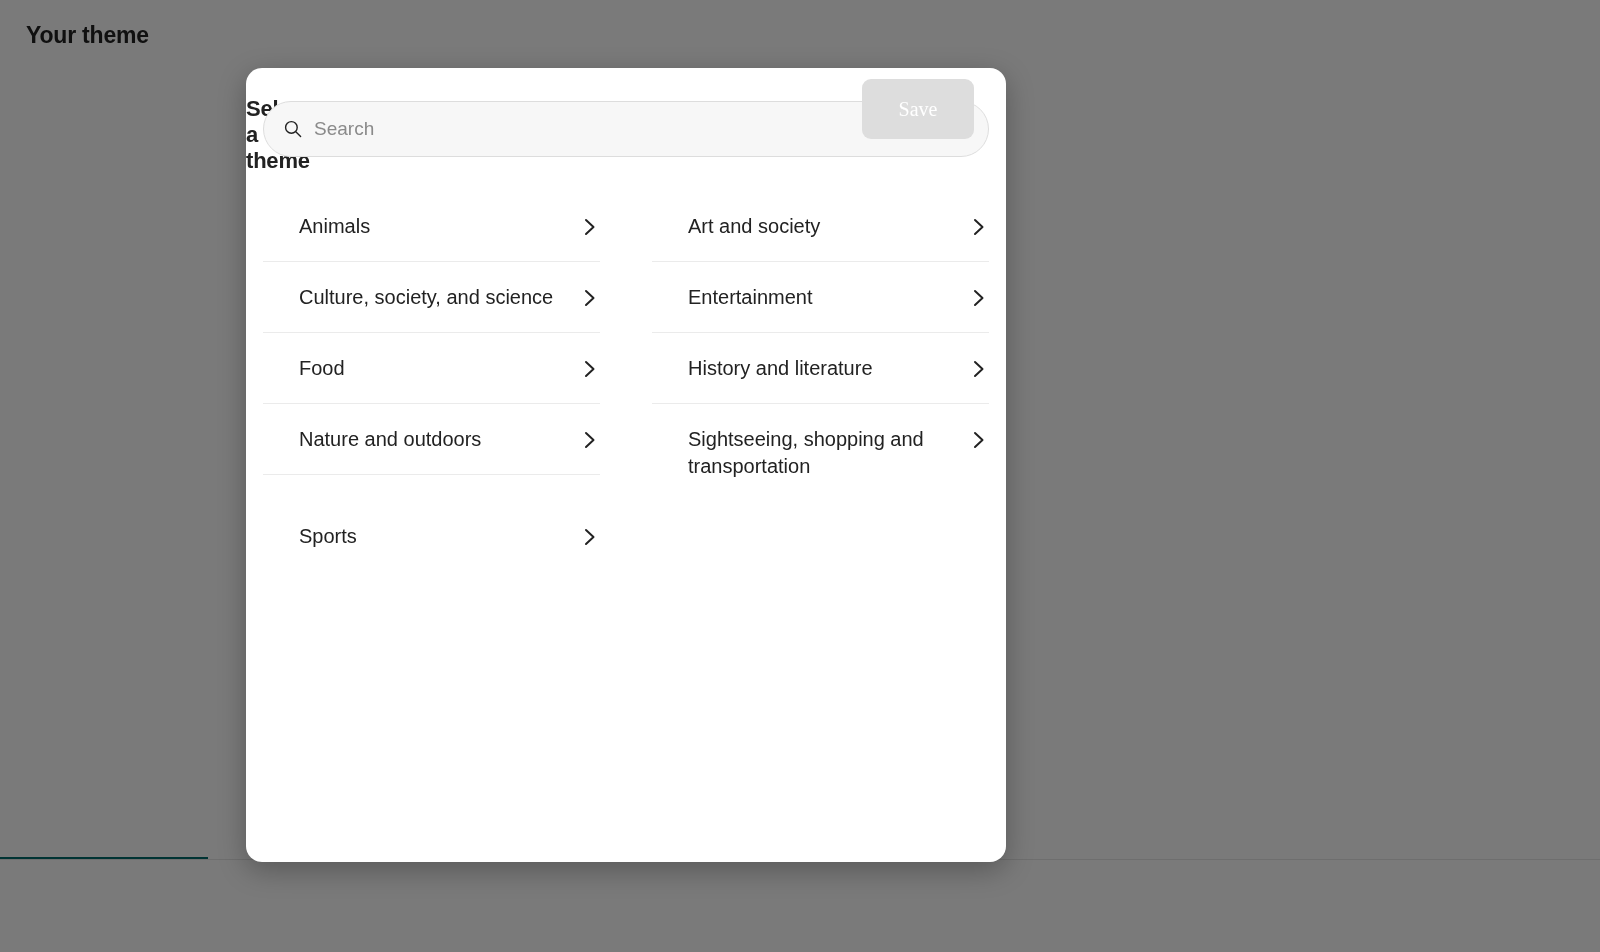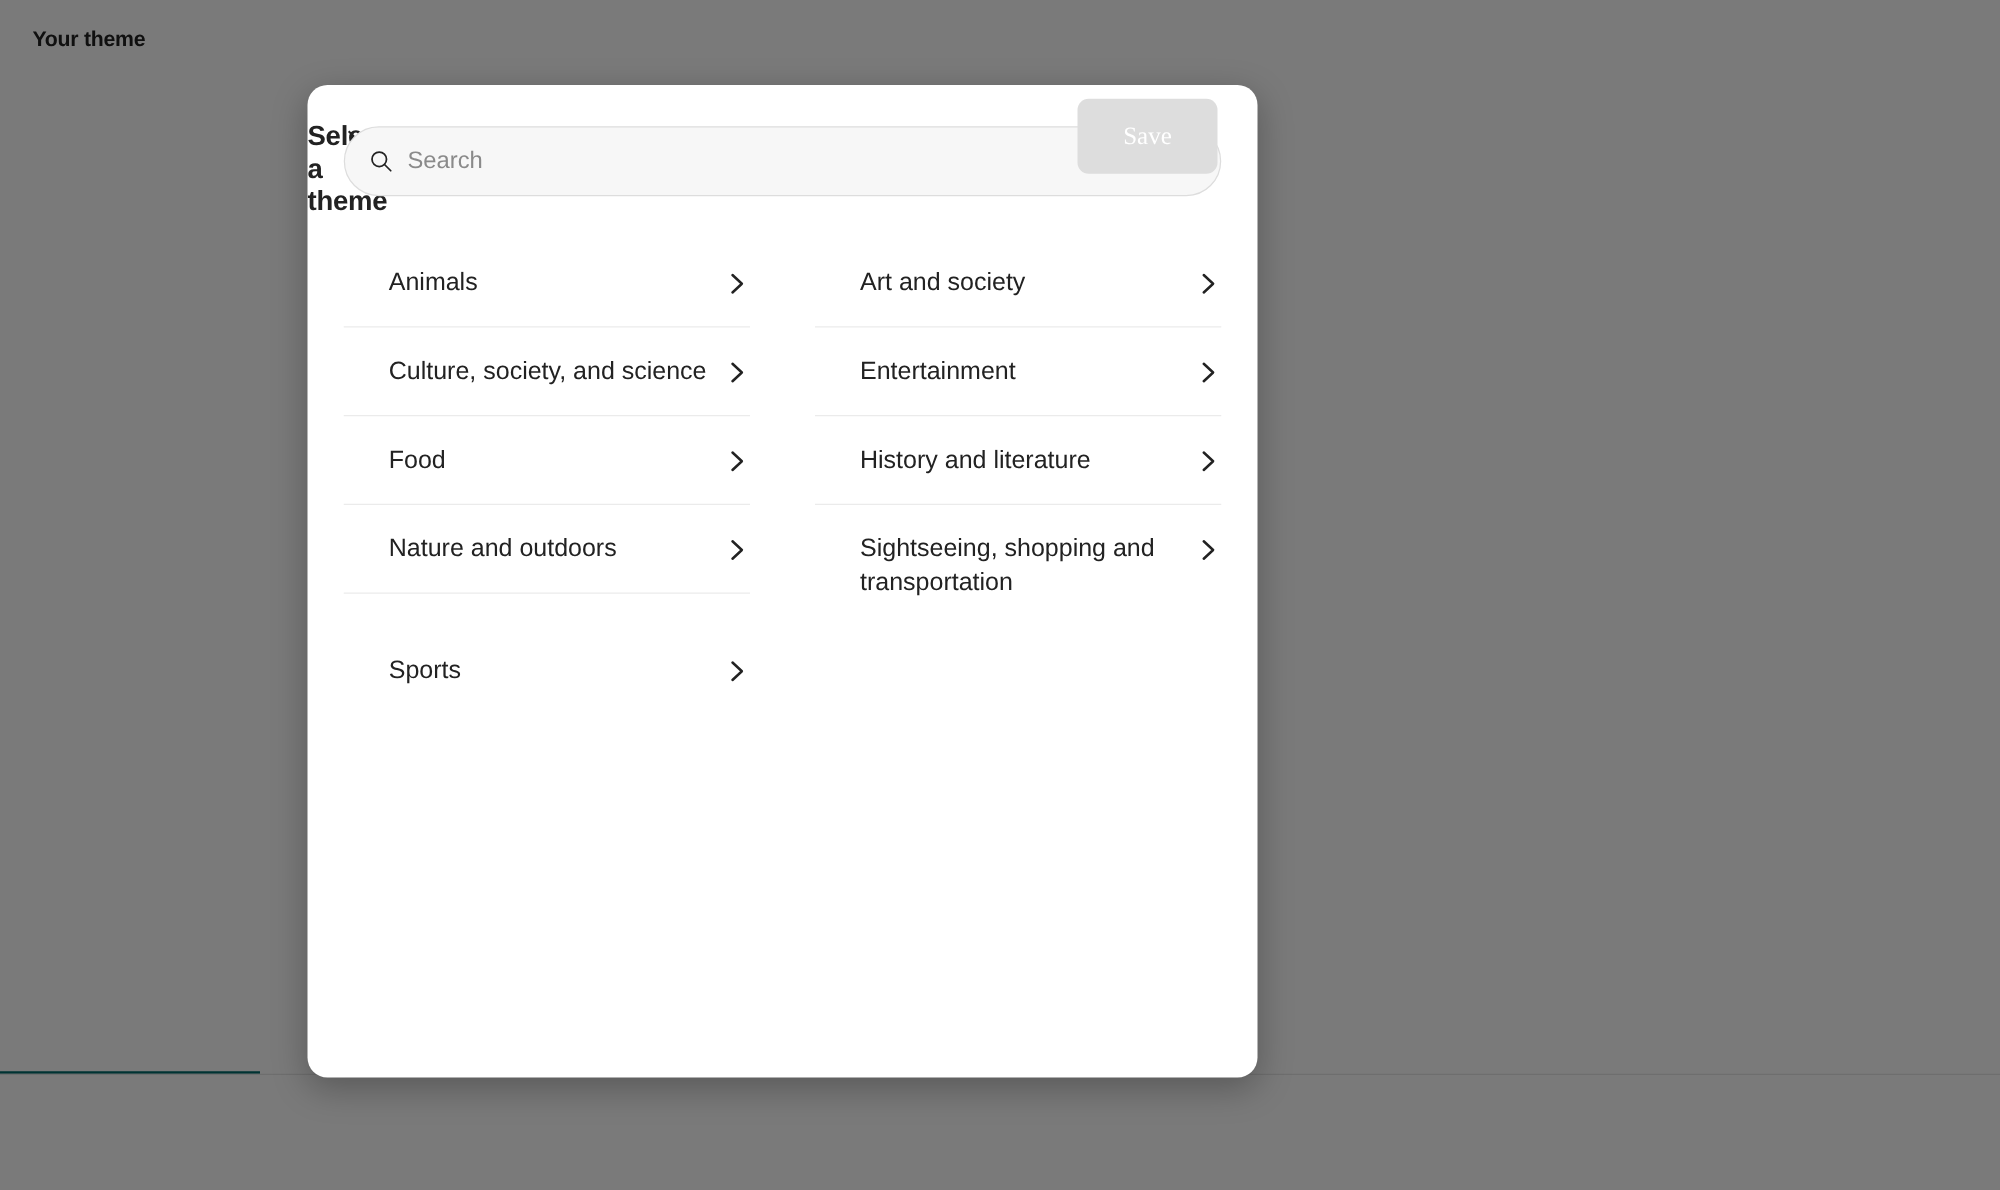--- a/index.html
+++ b/index.html
@@ -23,21 +23,21 @@
   .bg-page {
     position: absolute;
     inset: 0;
     background: #ffffff;
   }
 
   .bg-title {
     position: absolute;
     left: 26px;
     top: 22px;
-    font-size: 17px;
+    font-size: 23px;
     font-weight: bold;
     color: #222222;
     letter-spacing: -0.2px;
   }
 
   .bg-lead {
     position: absolute;
     left: 560px;
     top: 245px;
     font-size: 24px;
@@ -132,21 +132,21 @@
     top: 28px;
     text-align: center;
     font-size: 22px;
     font-weight: bold;
     color: #222222;
     letter-spacing: -0.2px;
   }
 
   .modal-body {
     flex: 1 1 auto;
-    padding: 0 29px;
+    padding: 0 17px;
     overflow: hidden;
   }
 
   .search-wrap {
     position: relative;
     margin-top: 33px;
     height: 56px;
   }
 
   .search-box {

